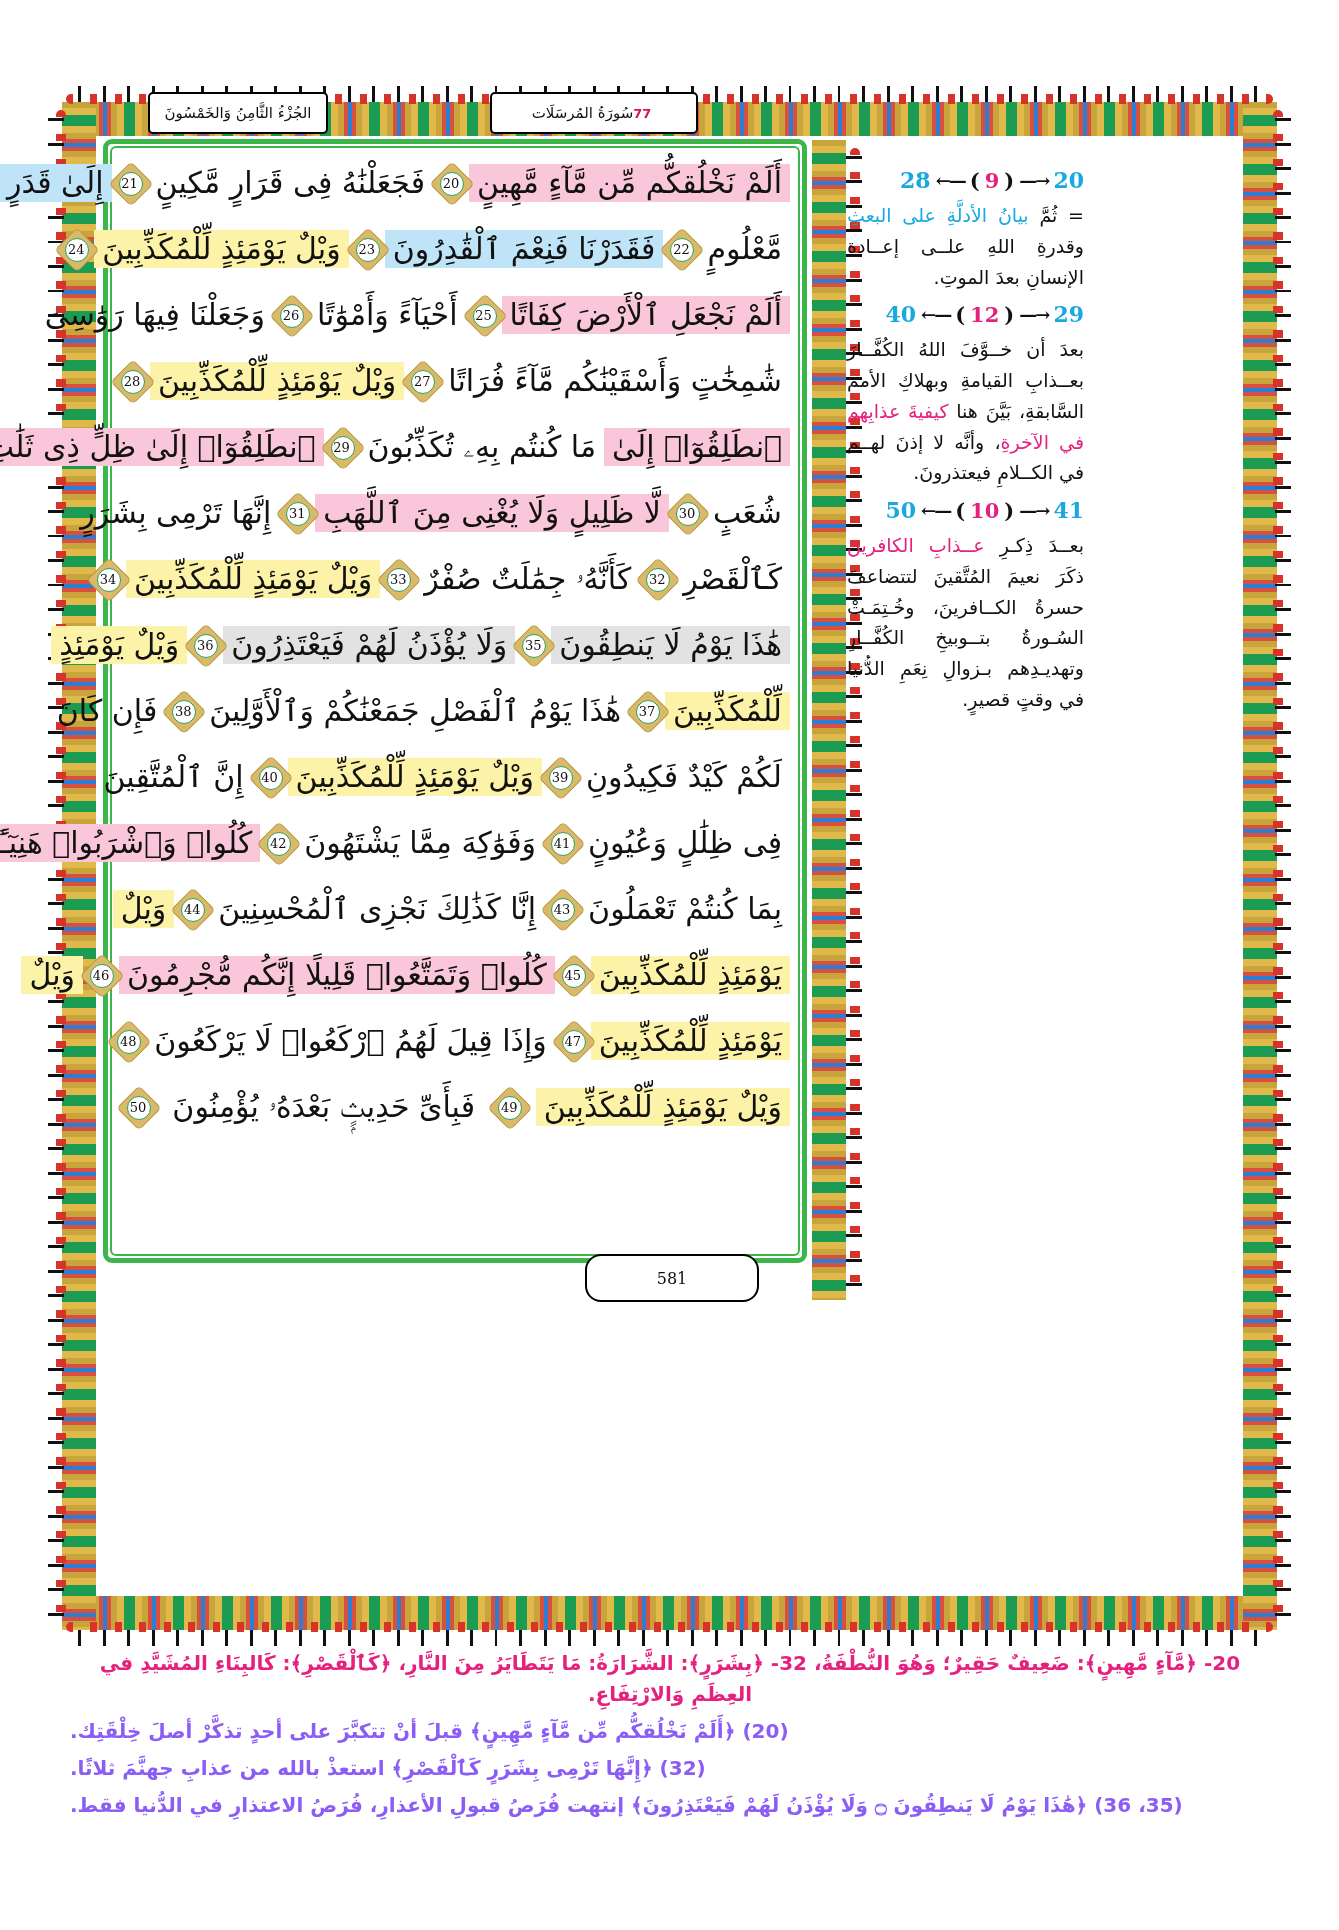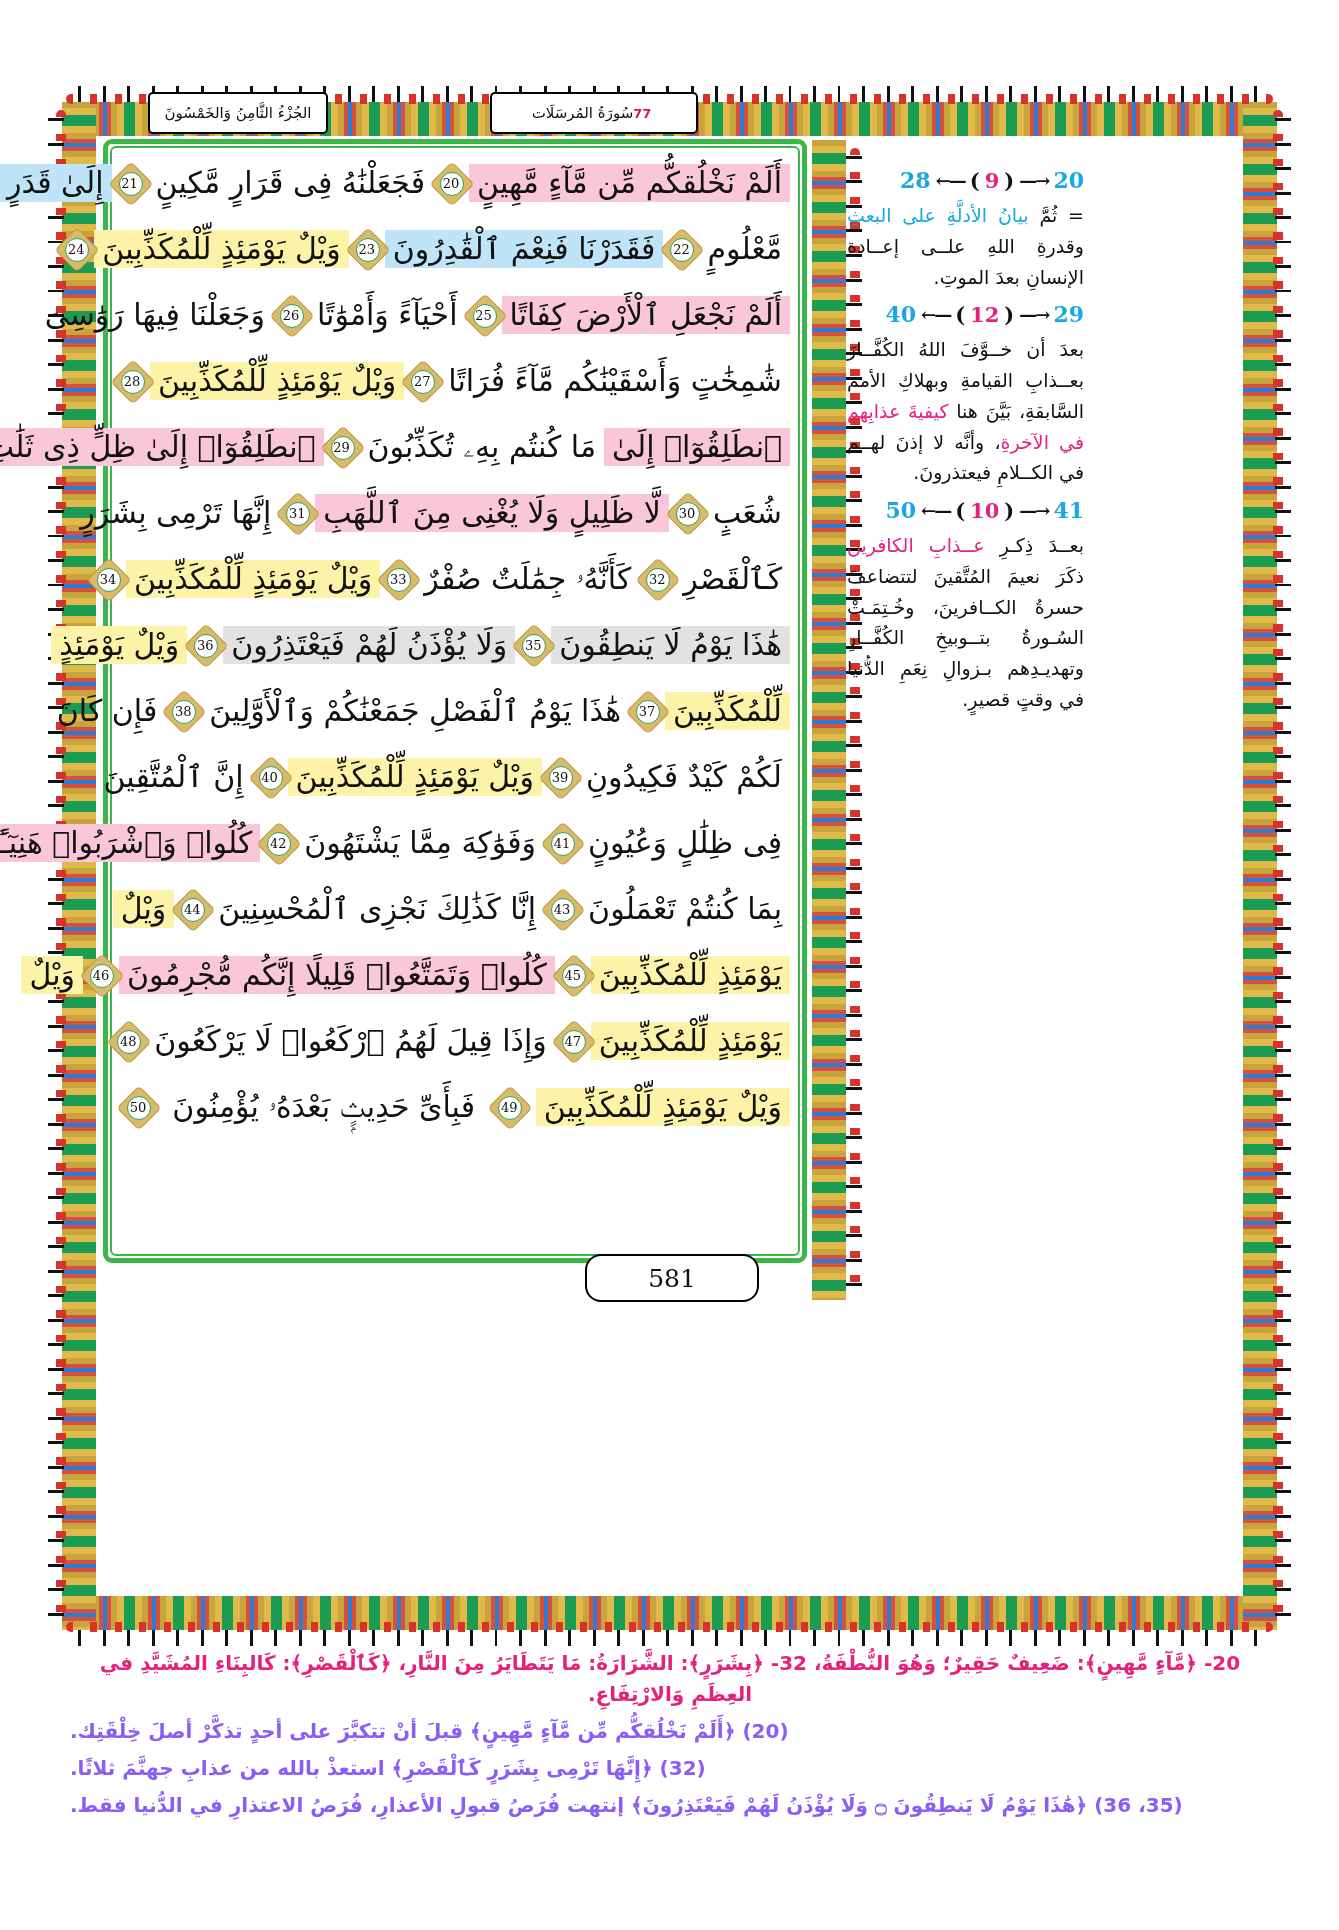--- a/index.html
+++ b/index.html
@@ -63,21 +63,21 @@
   #hizb-cartouche{left:148px;top:92px;width:176px;height:38px;}
   #hizb-cartouche span{font-size:15px;color:#111;direction:rtl;white-space:nowrap;
     font-family:"DejaVu Sans","Liberation Sans",sans-serif;}
   #surah-cartouche{left:490px;top:92px;width:204px;height:38px;}
   #surah-cartouche .sname{font-size:15px;color:#111;direction:rtl;white-space:nowrap;}
   #surah-cartouche .snum{font-size:13px;color:#d4145a;font-weight:bold;margin-right:5px;}
 
   #page-cartouche{position:absolute;left:585px;top:1254px;width:170px;height:44px;
     background:#fff;border:2.4px solid #000;border-radius:16px;
     display:flex;align-items:center;justify-content:center;z-index:40;}
-  #page-cartouche span{font-size:25px;color:#111;font-family:"DejaVu Serif",serif;}
+  #page-cartouche span{font-size:16px;color:#111;font-family:"DejaVu Serif",serif;}
 
   
   #quran-body{position:absolute;left:112px;top:150px;width:686px;height:1100px;
     direction:rtl;}
   .qline{position:relative;height:66px;display:flex;align-items:center;
     justify-content:space-between;padding:0 8px;box-sizing:border-box;}
   .qtok{font-size:30px;line-height:1.05;color:#111;white-space:nowrap;
     font-family:"DejaVu Sans","Liberation Sans",sans-serif;padding:3px 8px;}
   .hl-pink{background:#f9c6da;}
   .hl-blue{background:#bfe4f7;}

